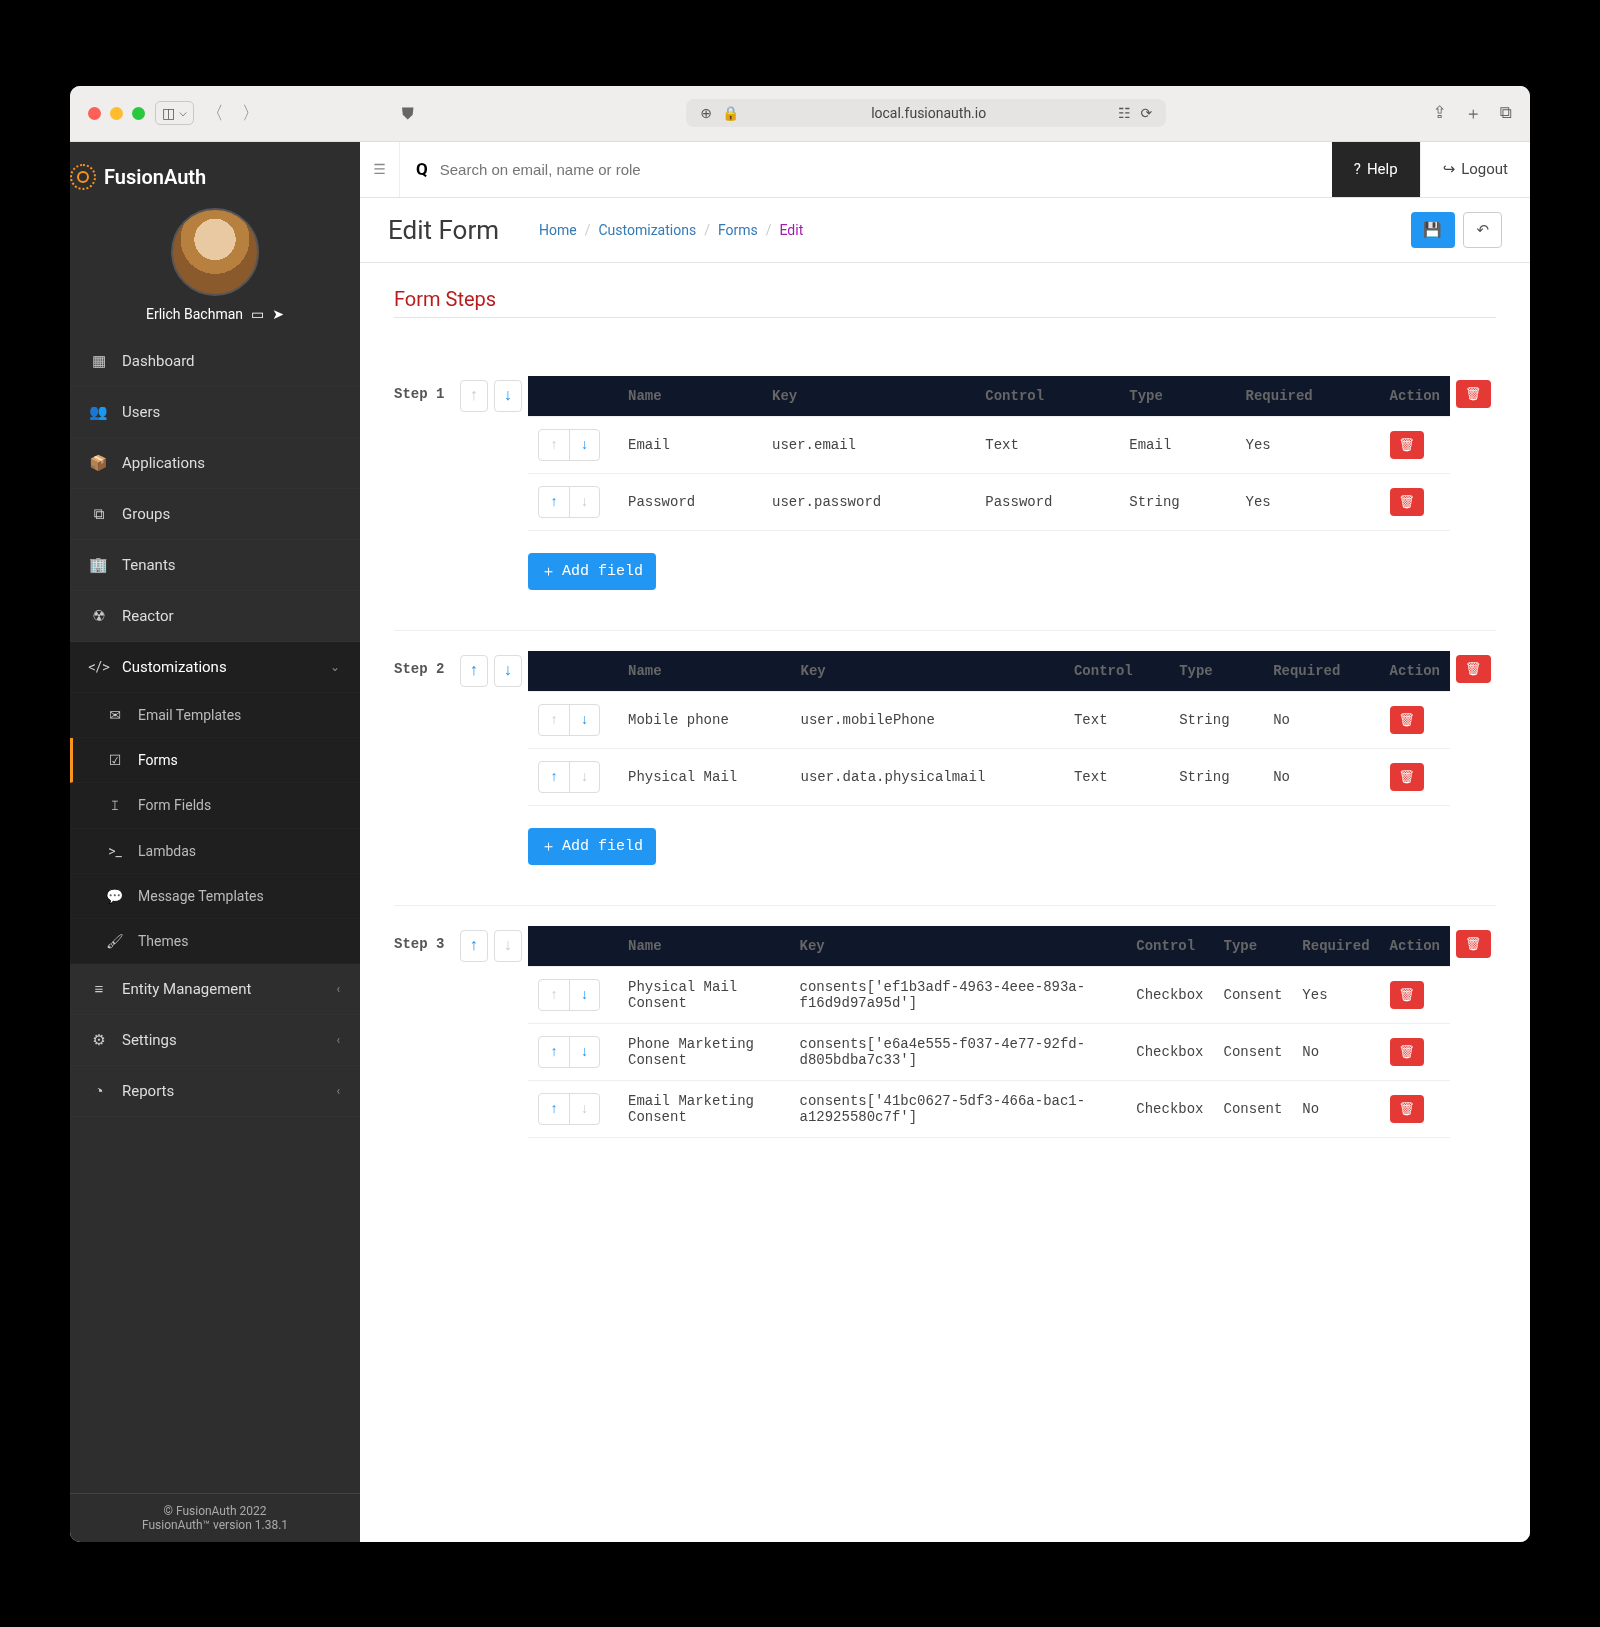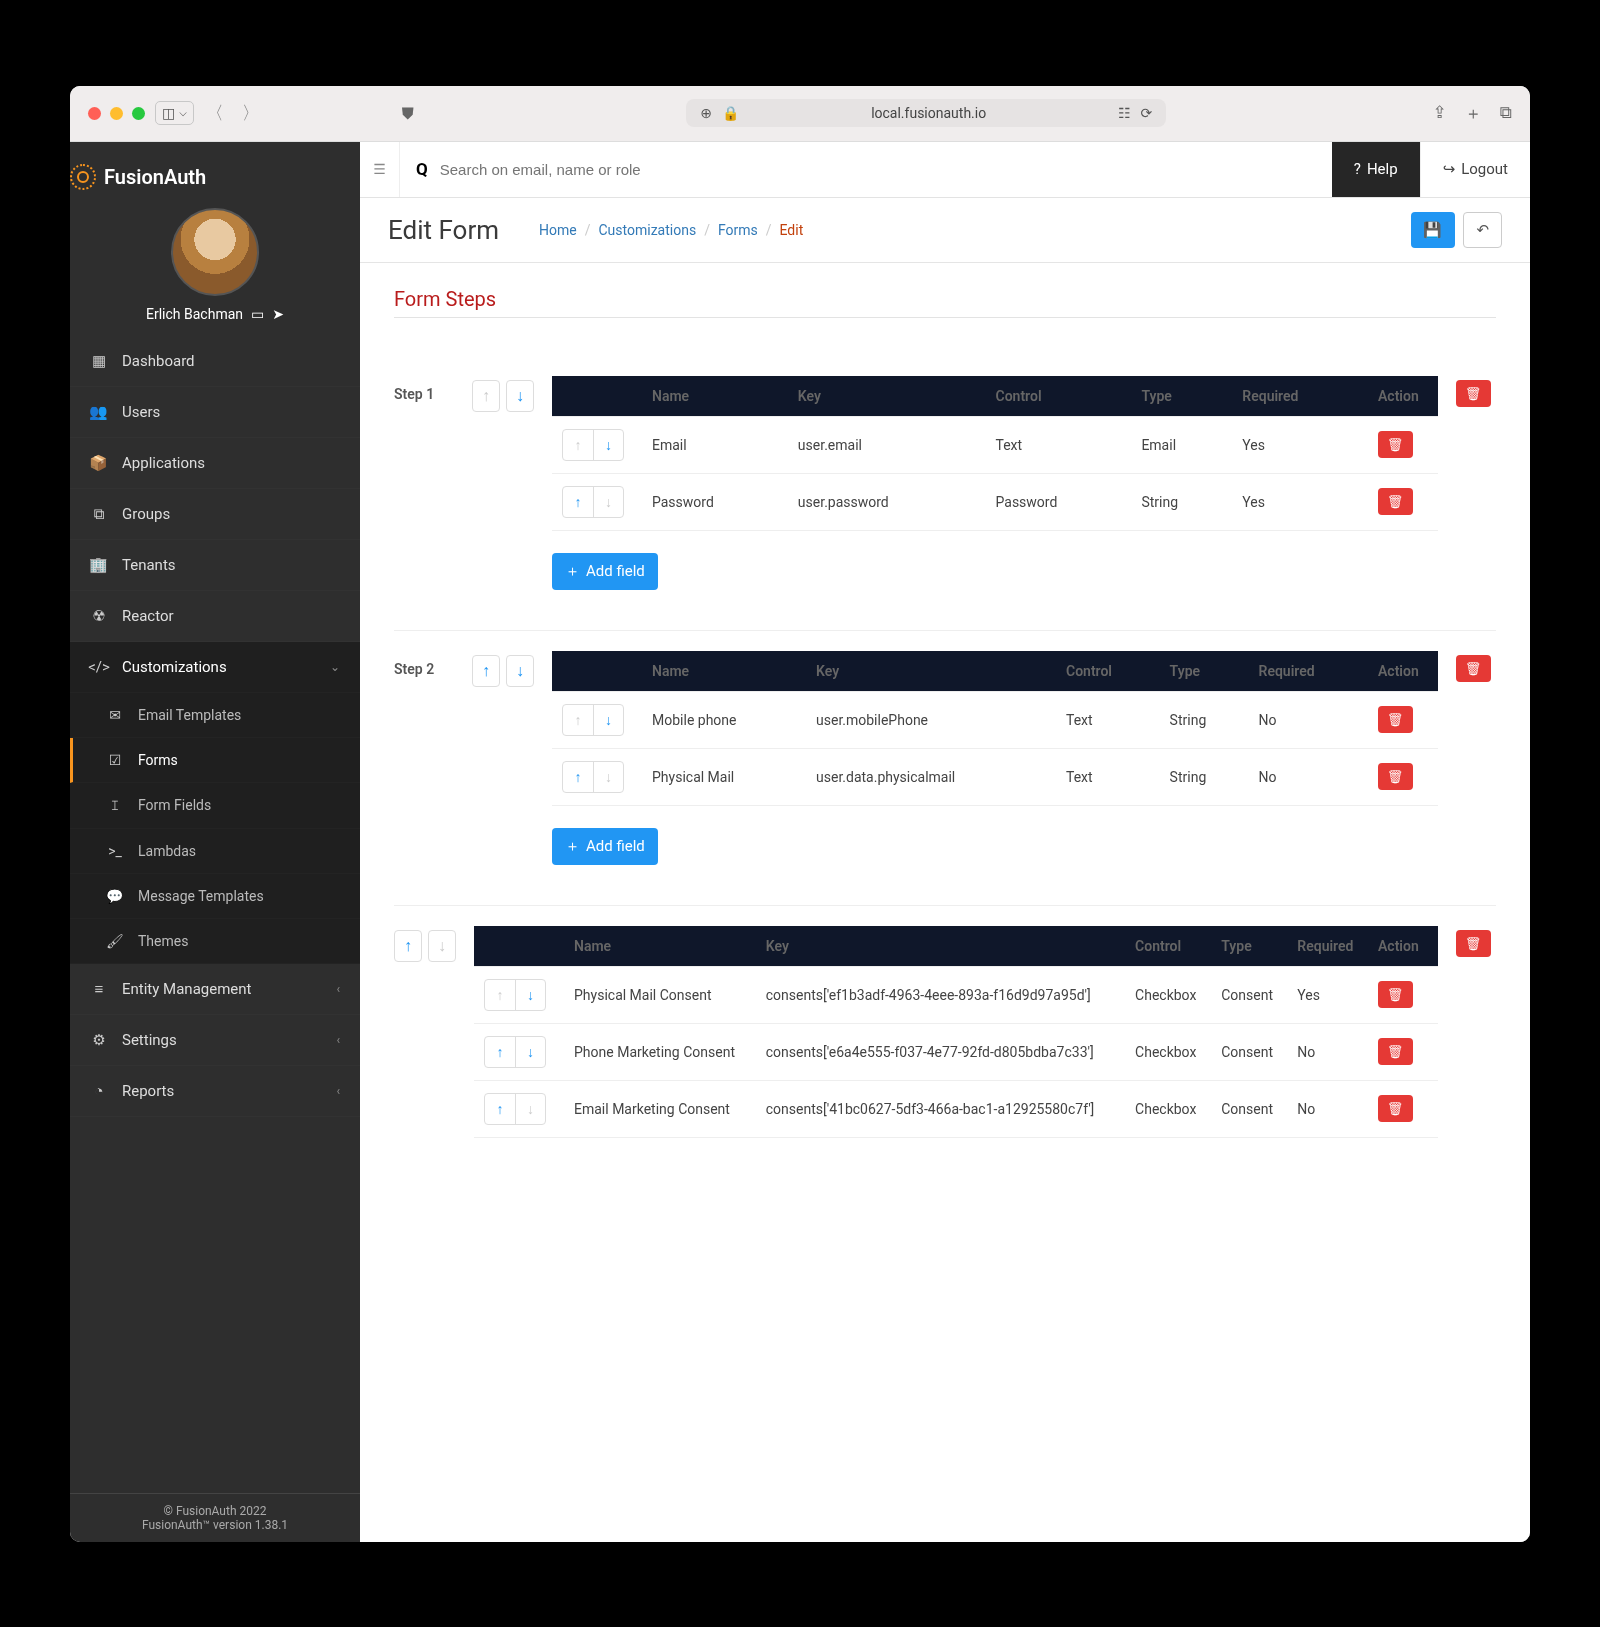--- a/index.html
+++ b/index.html
@@ -135,21 +135,21 @@
   .btn-primary { background:#2196f3; color:#fff; }
   .btn-default { background:#fff; border:1px solid #ccc; color:#555; }
   .btn-danger { background:#e53935; color:#fff; padding:6px 9px; border-radius:4px;}
   .btn-info { background:#2196f3; color:#fff; }
   .btn-sm { padding:5px 8px; font-size:13px; }
 
   
   .content { padding: 24px 34px; overflow-y:auto; flex:1;}
   .panel-title { font-size:20px; color:#b91c1c; padding-bottom:6px; border-bottom:1px solid #e3e3e3; margin-bottom:58px;}
 
-  .step-block { display:flex; gap:18px; margin-bottom:40px; border-top:1px solid #eee; padding-top:20px;}
+  .step-block { display:flex; gap:6px; margin-bottom:40px; border-top:1px solid #eee; padding-top:20px;font-family:Liberation Mono, monospace;}
   .step-block:first-of-type{border-top:none; padding-top:0;}
   .step-label-col { width:60px; font-weight:600; color:#555; padding-top:10px; font-size:14px;}
   .step-reorder { display:flex; gap:6px; padding-top:4px;}
   .reorder-btn {
     width:28px;height:32px;border:1px solid #ddd;border-radius:4px;background:#fff;
     display:flex;align-items:center;justify-content:center;color:#2196f3;font-size:16px;font-weight:bold;
   }
   .reorder-btn.disabled{color:#ccc;}
   .step-body { flex:1; }
 
@@ -327,21 +327,21 @@
 
       <div class="page-header">
         <span class="page-title">Edit Form</span>
         <div class="breadcrumb" id="breadcrumb">
             <a href="#">Home</a>
             <span style="color: rgb(204, 204, 204);">/</span>
             <a href="#">Customizations</a>
             <span style="color: rgb(204, 204, 204);">/</span>
             <a href="#">Forms</a>
             <span style="color: rgb(204, 204, 204);">/</span>
-            <span style="color: #c2410c;">Edit</span>
+            <span style="color: #a21caf;">Edit</span>
           </div>
         <div class="header-actions">
           <div class="btn btn-primary">
             <span>💾</span>
           </div>
           <div class="btn btn-default">
             <span>↶</span>
           </div>
         </div>
       </div>
@@ -477,20 +477,21 @@
                 <div class="add-field-row"><span class="btn btn-info">
                     <span>＋</span>
                     <span>Add field</span>
                   </span></div>
               </div>
               <div class="step-delete-col"><span class="btn btn-danger btn-sm">
                   <span>🗑</span>
                 </span></div>
             </div>
             <div class="step-block">
+              <div class="step-label-col">Step 3</div>
               <div class="step-reorder">
                 <div class="reorder-btn ">
                   <span>↑</span>
                 </div>
                 <div class="reorder-btn disabled">
                   <span>↓</span>
                 </div>
               </div>
               <div class="step-body">
                 <table class="form-fields">

